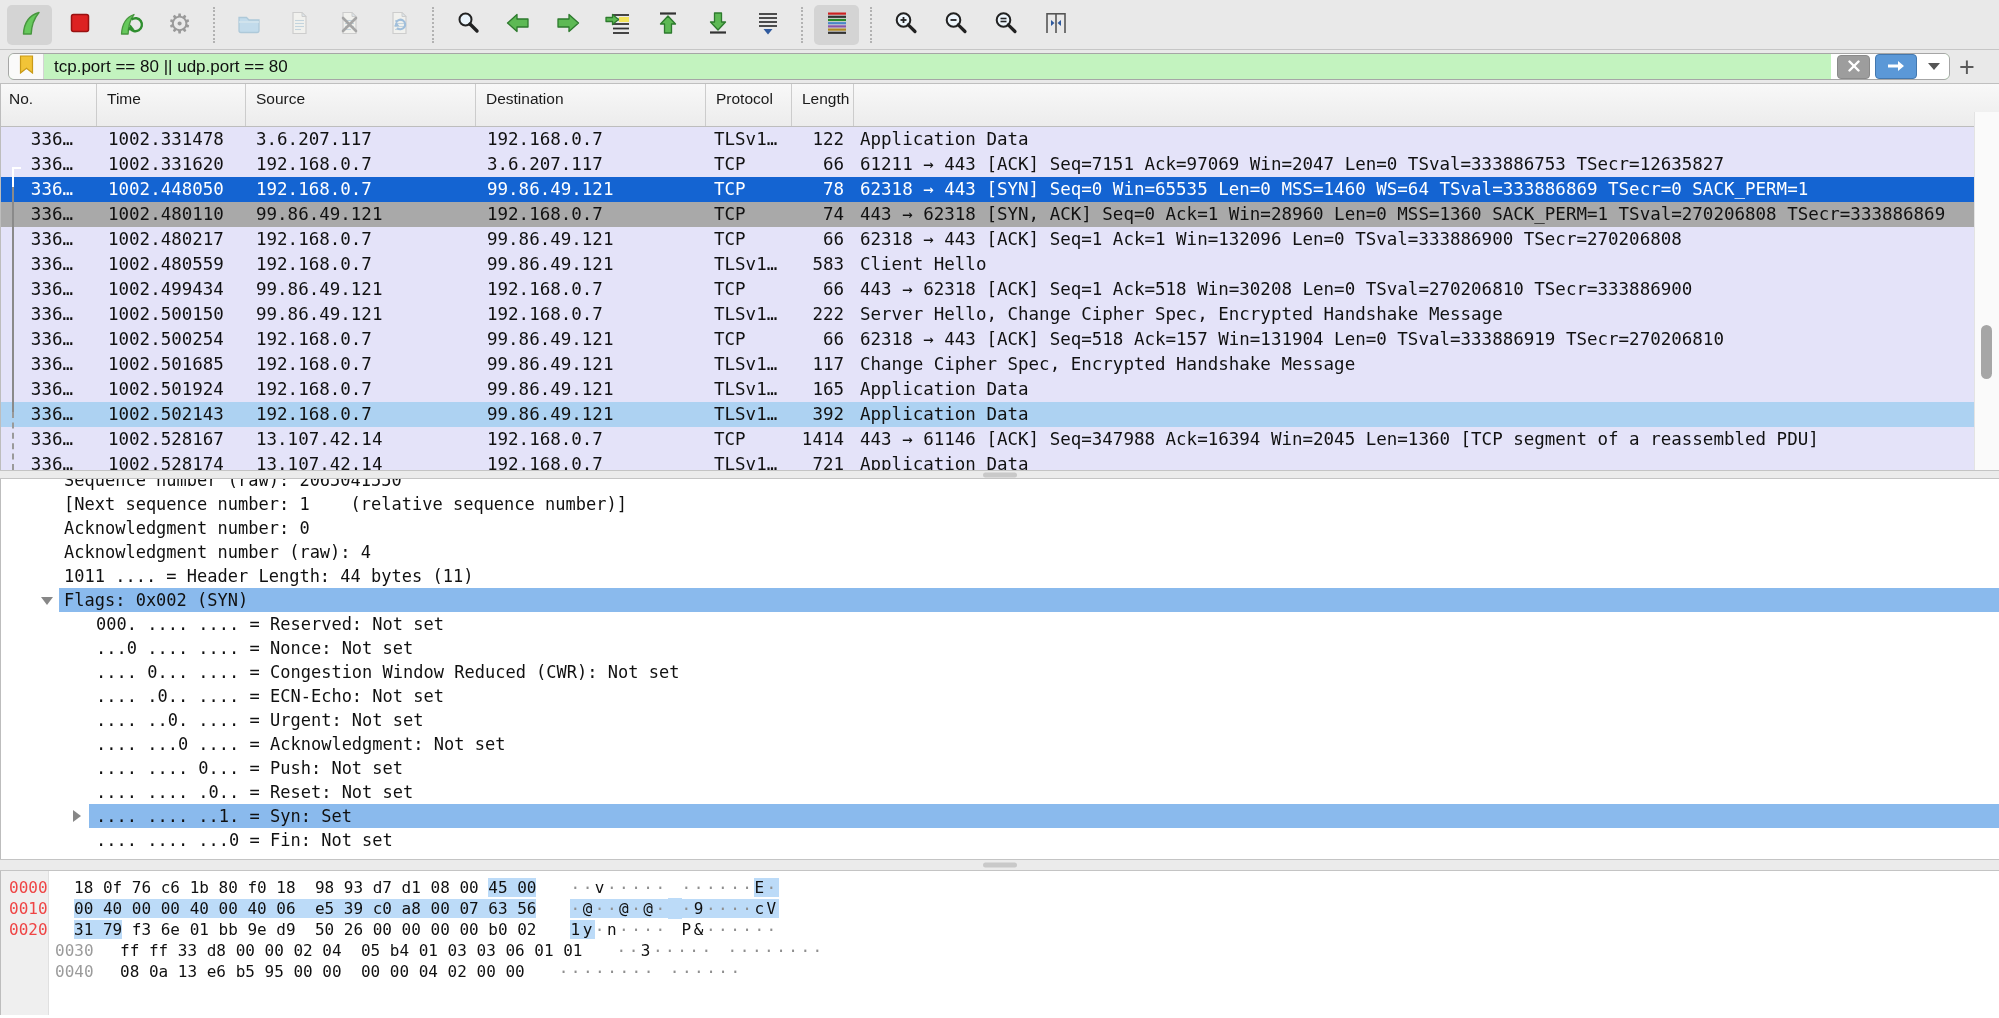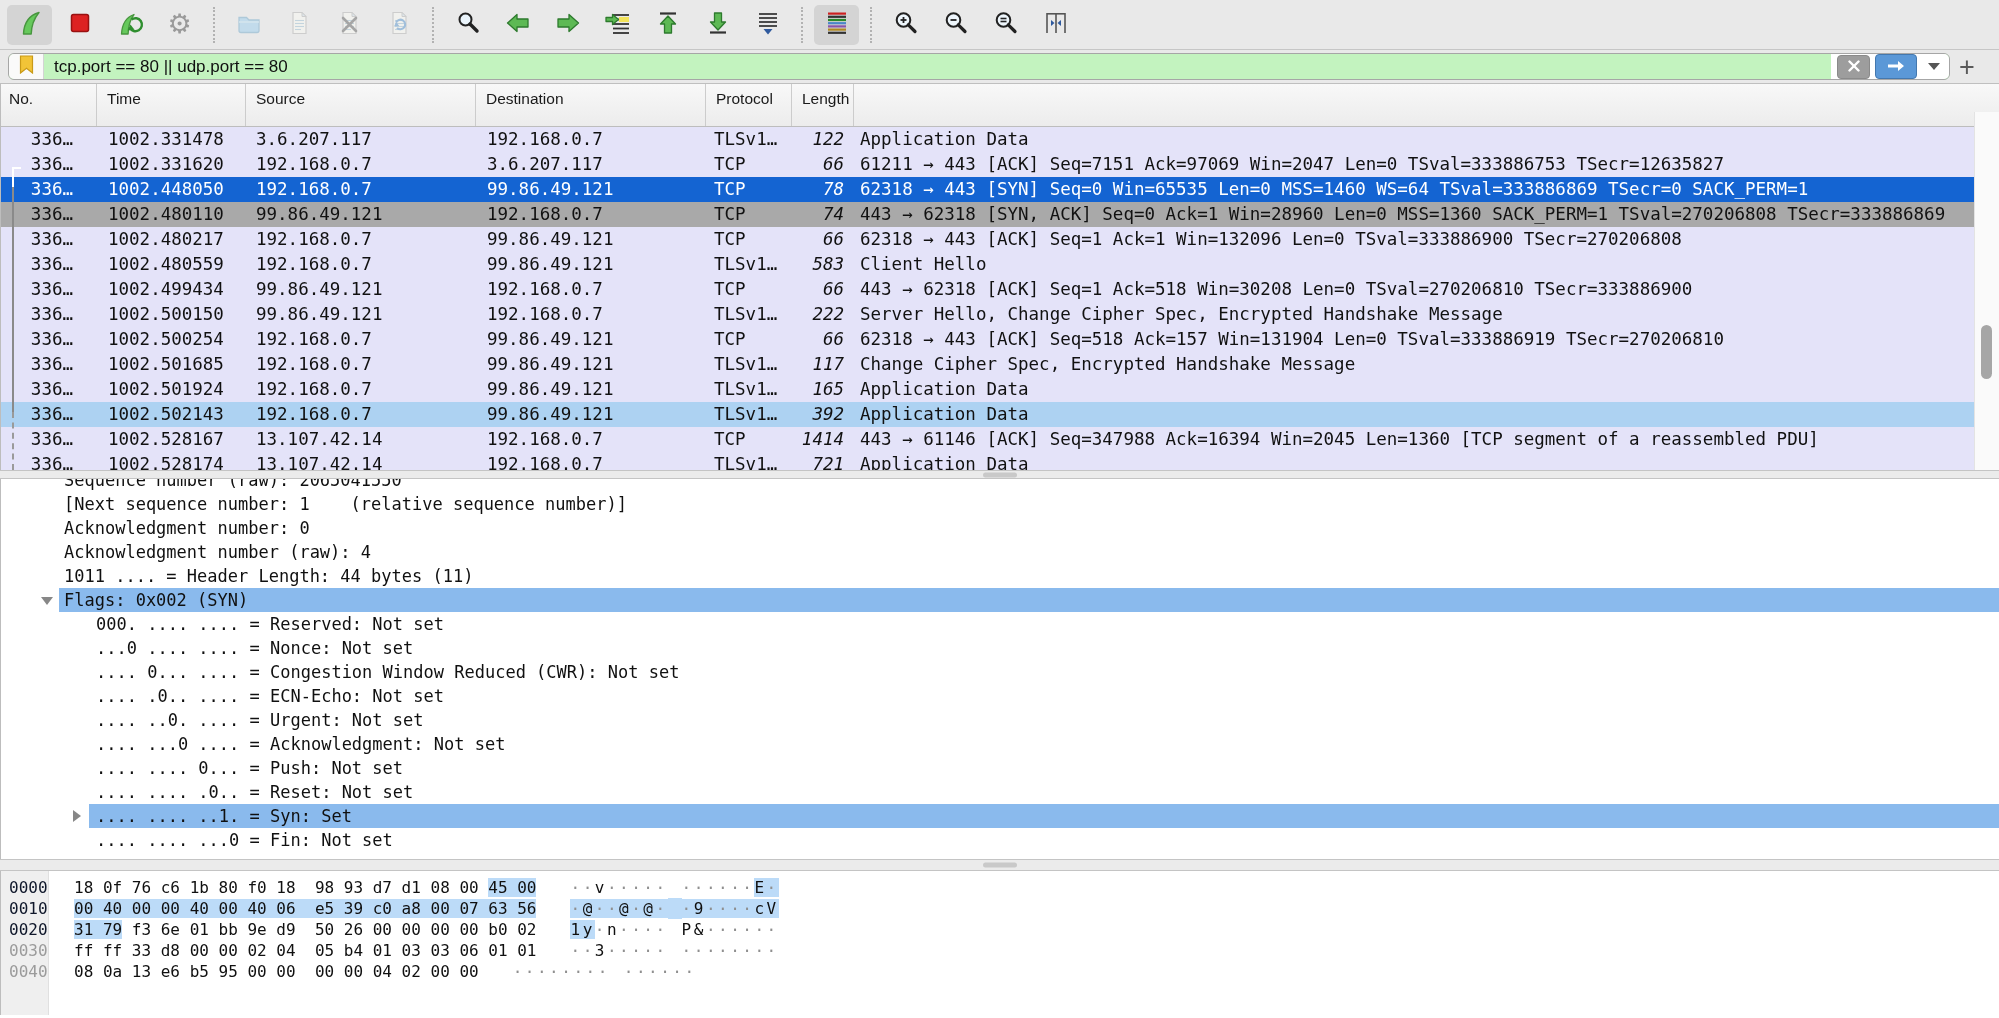--- a/index.html
+++ b/index.html
@@ -50,21 +50,21 @@
         line-height:25px;background:#e4e3f9;color:#111;}
   .prow.sel{background:#1464d2;color:#fff;}
   .prow.syn{background:#a9a9a9;color:#111;}
   .prow.hi{background:#add2f2;}
   .pcell{overflow:hidden;white-space:pre;box-sizing:border-box;flex:0 0 auto;}
   .pcell:nth-child(1){width:96px;text-align:right;padding-right:24px;}
   .pcell:nth-child(2){width:149px;padding-left:11px;}
   .pcell:nth-child(3){width:230px;padding-left:10px;}
   .pcell:nth-child(4){width:230px;padding-left:11px;}
   .pcell:nth-child(5){width:86px;padding-left:8px;}
-  .pcell:nth-child(6){width:62px;text-align:right;padding-right:10px;font-style:italic;}
+  .pcell:nth-child(6){width:62px;text-align:right;padding-right:10px;}
   .pcell:nth-child(7){flex:1 1 auto;padding-left:6px;}
   .convline{position:absolute;pointer-events:none;}
   #pscroll{position:absolute;right:0;top:28px;bottom:0;width:24px;background:#fafafa;border-left:1px solid #e3e3e3;}
   #pthumb{position:absolute;left:6px;width:11px;top:213px;height:54px;background:#a6a6a6;border-radius:6px;}
 
   
   .splitter{height:9px;background:#ebebeb;border-top:1px solid #c4c4c4;border-bottom:1px solid #c4c4c4;
             box-sizing:border-box;position:relative;}
   .splitter.s2{height:12px;}
   .shandle{position:absolute;left:50%;top:50%;transform:translate(-50%,-50%);
@@ -83,22 +83,22 @@
             border-left:6px solid transparent;border-right:6px solid transparent;border-top:8px solid #878787;}
   .tri-closed{position:absolute;left:72px;top:6px;width:0;height:0;
             border-top:6px solid transparent;border-bottom:6px solid transparent;border-left:8px solid #878787;}
 
   
   #hexpane{height:144px;position:relative;background:#fff;border-left:1px solid #bdbdbd;
            font-family:"DejaVu Sans Mono",monospace;font-size:16px;color:#101010;box-sizing:border-box;}
   #hexstrip{position:absolute;left:0;top:0;bottom:0;width:47px;background:#efefef;border-right:1px solid #e0e0e0;}
   #hexlines{position:relative;padding-top:6px;}
   .hxrow{height:21px;line-height:21px;white-space:pre;}
-  .hxoff{display:inline-block;width:73px;padding-left:8px;box-sizing:border-box;color:#0f172a;}
-  .hxoff.dim{color:#9b9b9b;}
+  .hxoff{display:inline-block;width:73px;padding-left:8px;box-sizing:border-box;color:#ef4444;}
+  .hxoff.dim{color:#9b9b9b;margin-left:46px;}
   .hb.hl,.ac.hl,.agap.hl{background:#bcdbf8;}
   .hxascii{margin-left:34px;letter-spacing:2.5px;}
   .ac.dim{color:#8f8f8f;}
   .agap{display:inline-block;width:14px;}
 </style>
 </head>
 <body>
 
 <div id="app">
 

